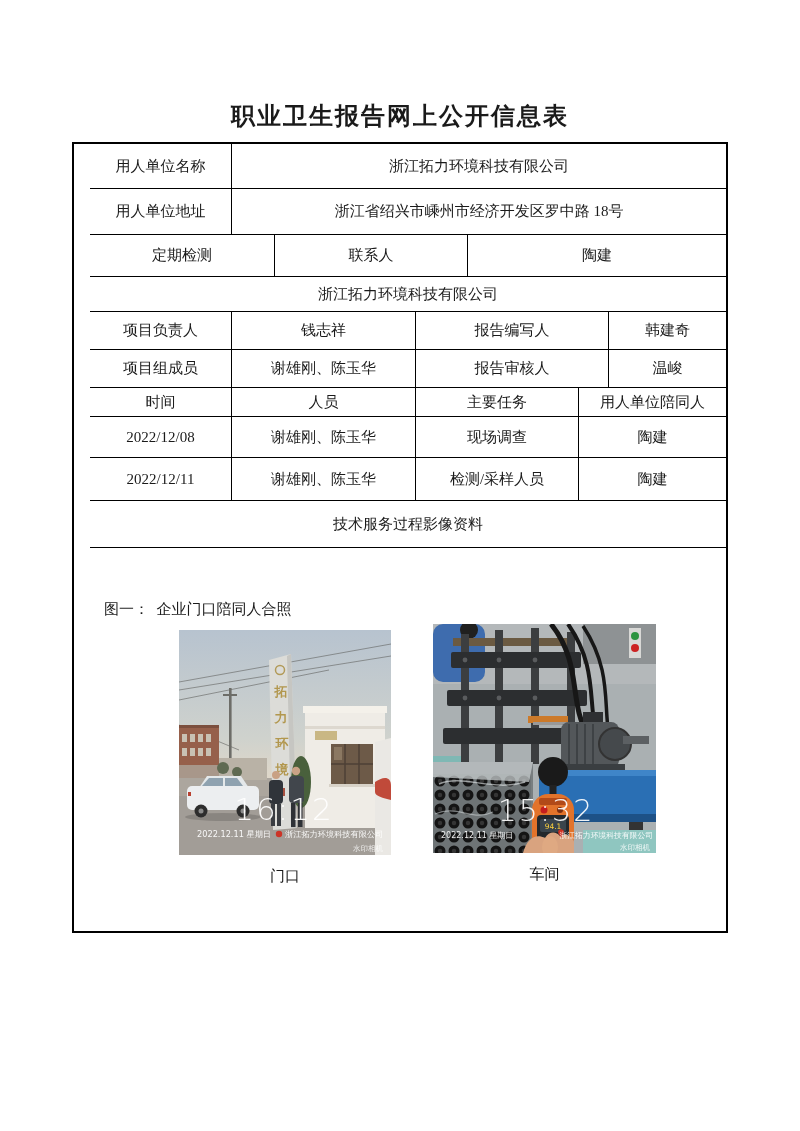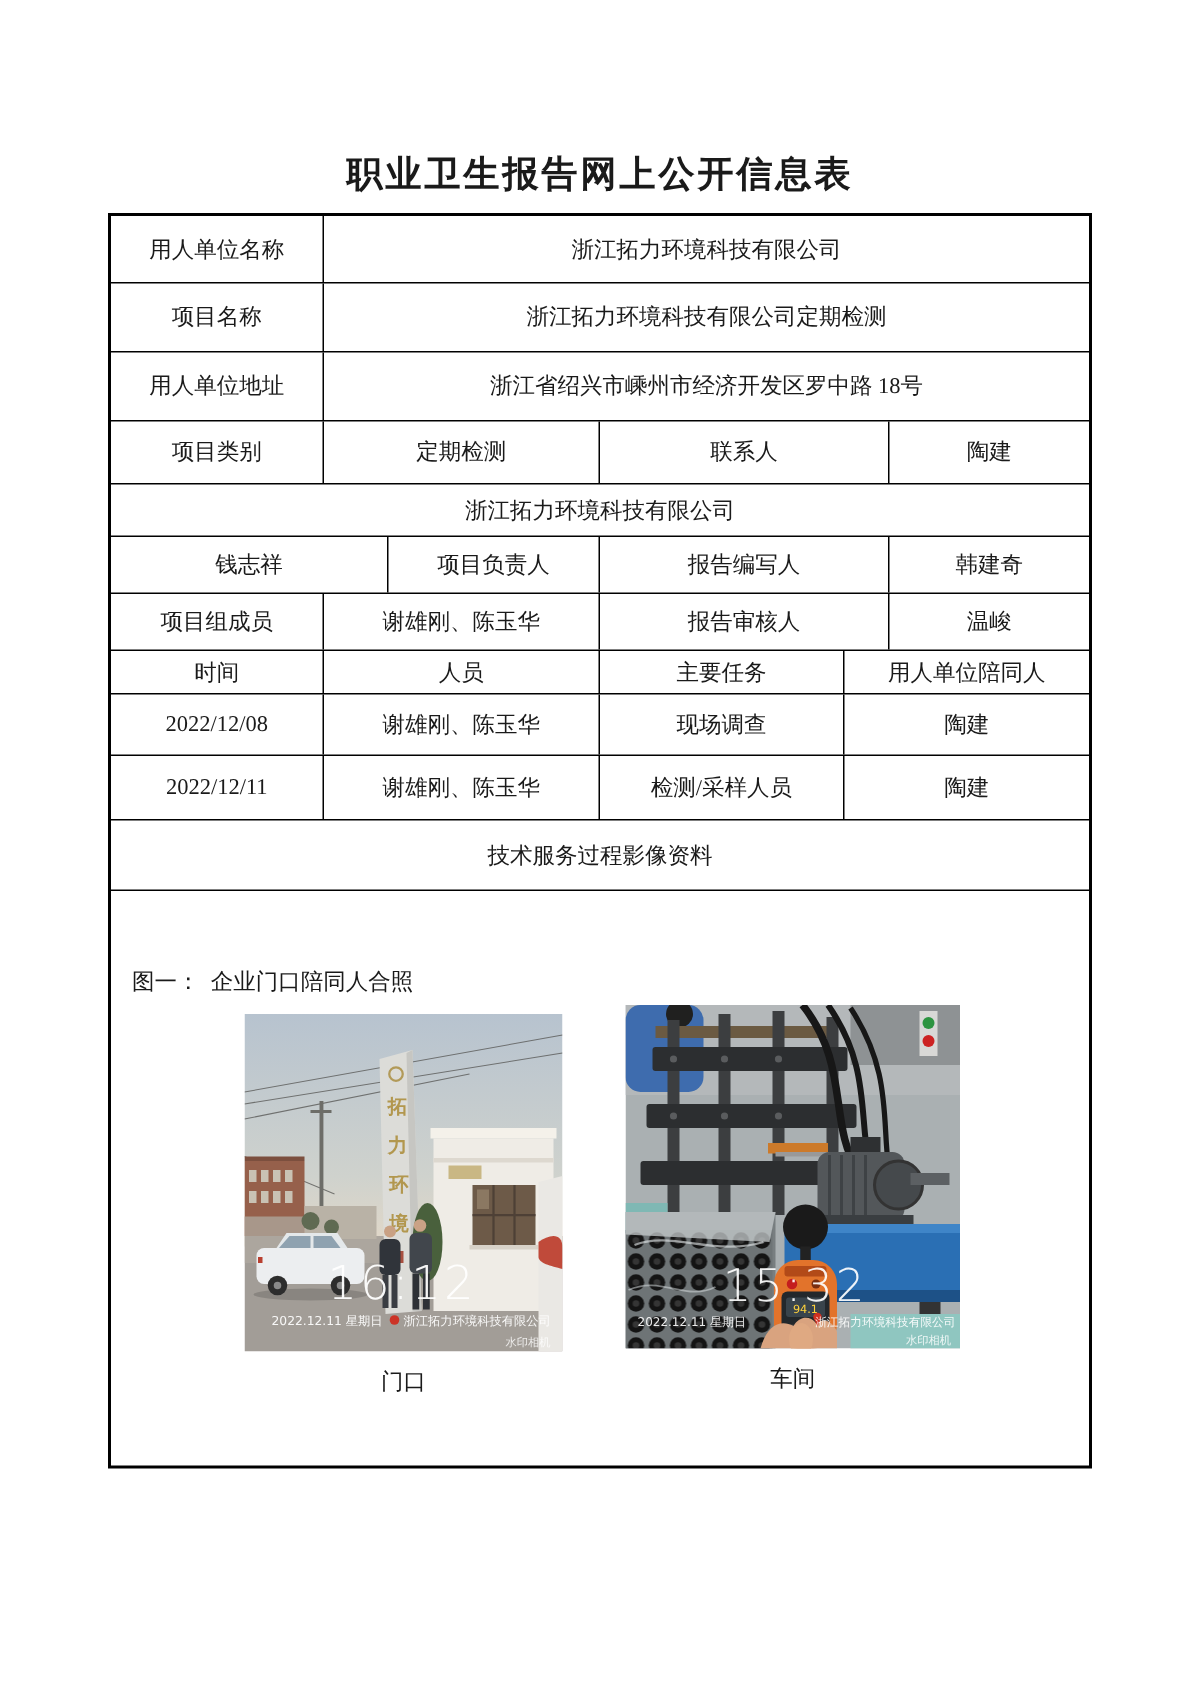--- a/index.html
+++ b/index.html
@@ -7,21 +7,21 @@
     width:800px;height:1131px;position:relative;
     font-family:"Liberation Serif","DejaVu Serif",serif;
     color:#1a1a1a;
   }
   .doc-title{
     margin:0;padding-top:100px;text-align:center;
     font-size:24px;font-weight:bold;letter-spacing:2px;
   }
   .doc-table{
     width:656px;margin:10px 0 0 72px;box-sizing:border-box;
-    border:2px solid #000;background:#fff;
+    border:2px solid #000;background:#fff;padding-left:16px;
   }
   .trow{display:flex;border-top:1px solid #000;}
   .trow.first{border-top:none;}
   .cell{
     border-left:1px solid #000;display:flex;align-items:center;justify-content:center;
     font-size:15px;text-align:center;box-sizing:border-box;padding:0 4px;
   }
   .cell:first-child{border-left:none;}
   .c-label{width:141px;}
   .c2{width:184px;}
@@ -52,44 +52,39 @@
 
 <h1 class="doc-title">职业卫生报告网上公开信息表</h1>
 
 <div class="doc-table">
 
   <div class="trow first h44">
     <div class="cell c-label">用人单位名称</div>
     <div class="cell c-flex">浙江拓力环境科技有限公司</div>
   </div>
 
-  <div class="trow h45">
-    <div class="cell c-label">项目名称</div>
-    <div class="cell c-flex">浙江拓力环境科技有限公司定期检测</div>
-  </div>
 
   <div class="trow h45">
     <div class="cell c-label">用人单位地址</div>
     <div class="cell c-flex">浙江省绍兴市嵊州市经济开发区罗中路 18号</div>
   </div>
 
   <div class="trow h41">
-    <div class="cell c-label">项目类别</div>
     <div class="cell c2">定期检测</div>
     <div class="cell c3u">联系人</div>
     <div class="cell c-flex">陶建</div>
   </div>
 
   <div class="trow h34">
     <div class="cell c-flex">浙江拓力环境科技有限公司</div>
   </div>
 
   <div class="trow h37">
+    <div class="cell c-label">项目负责人</div>
     <div class="cell c2">钱志祥</div>
-    <div class="cell c-label">项目负责人</div>
     <div class="cell c3u">报告编写人</div>
     <div class="cell c-flex">韩建奇</div>
   </div>
 
   <div class="trow h37">
     <div class="cell c-label">项目组成员</div>
     <div class="cell c2">谢雄刚、陈玉华</div>
     <div class="cell c3u">报告审核人</div>
     <div class="cell c-flex">温峻</div>
   </div>

